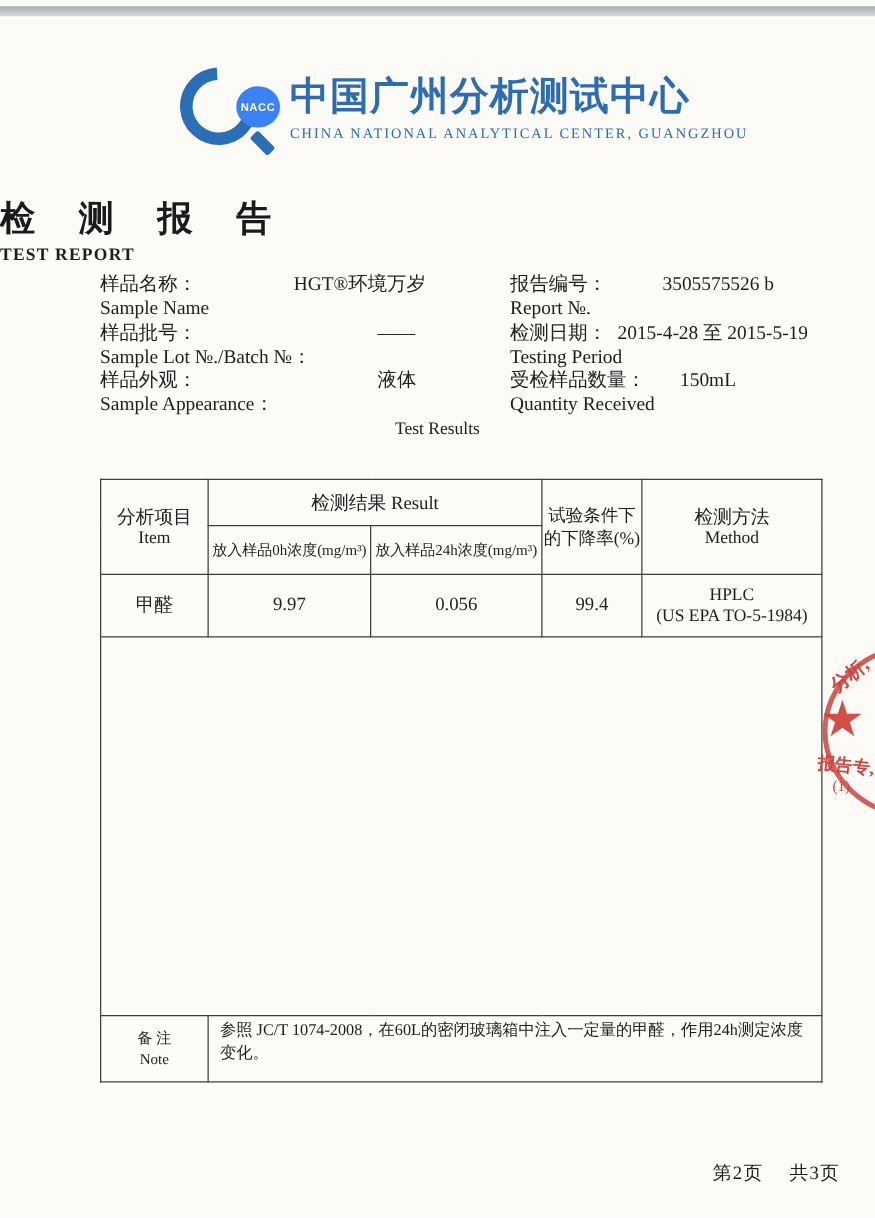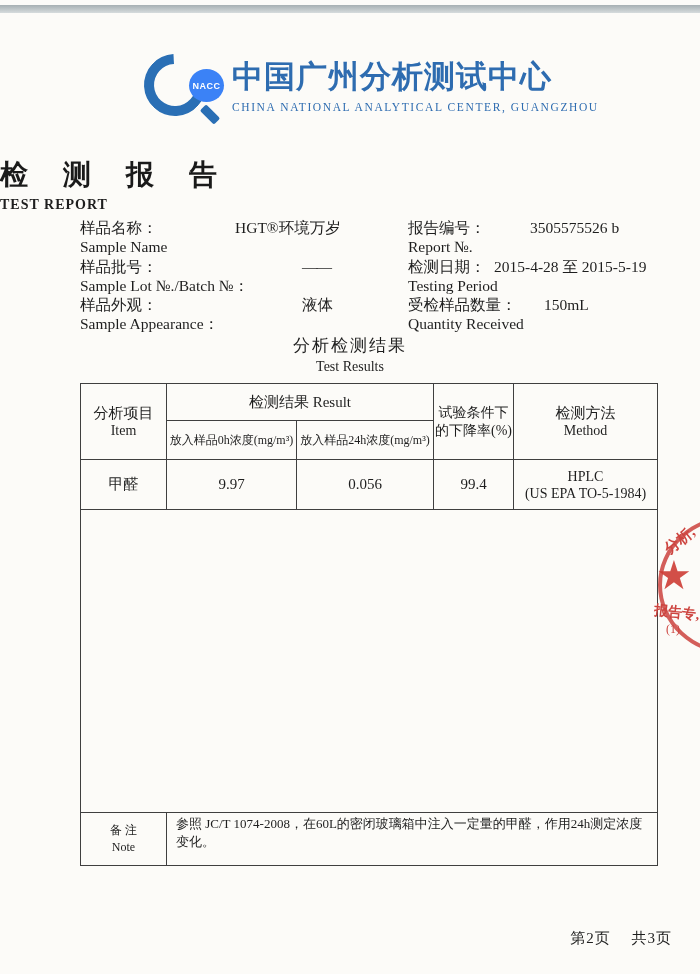--- a/index.html
+++ b/index.html
@@ -141,21 +141,20 @@
       <div class="line">Testing Period</div>
       <div class="line">
         <span>受检样品数量：</span>
         <span class="val v-qty">150mL</span>
       </div>
       <div class="line">Quantity Received</div>
     </div>
   </div>
 
   <div class="section-heading">
-    <div class="sec-cn">分析检测结果</div>
     <div class="sec-en">Test Results</div>
   </div>
 
   <table class="results">
     <colgroup>
       <col style="width:86px">
         <col style="width:130px">
         <col style="width:137px">
       <col style="width:80px">
         <col style="width:144px">

